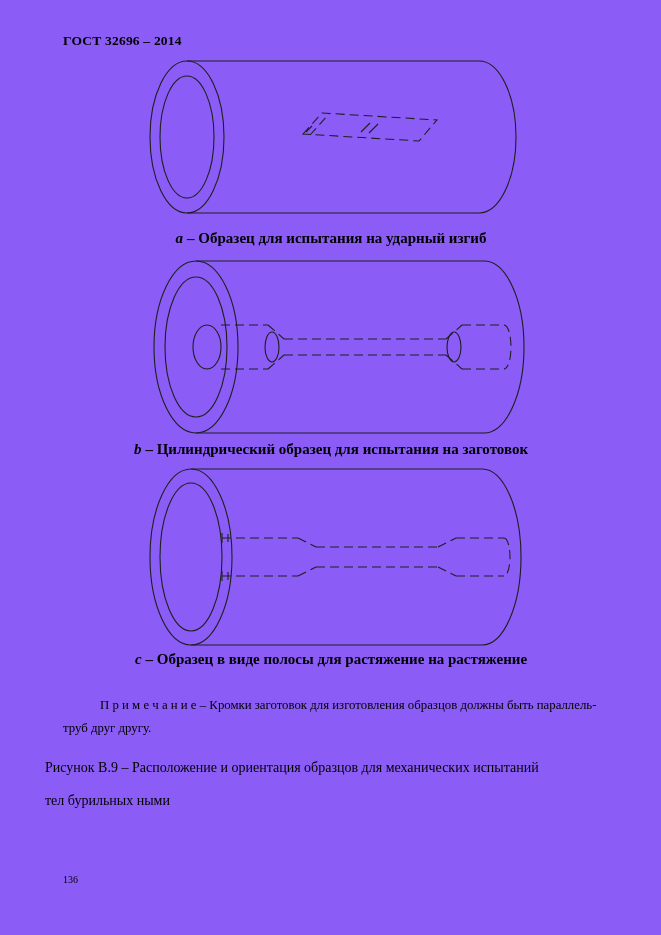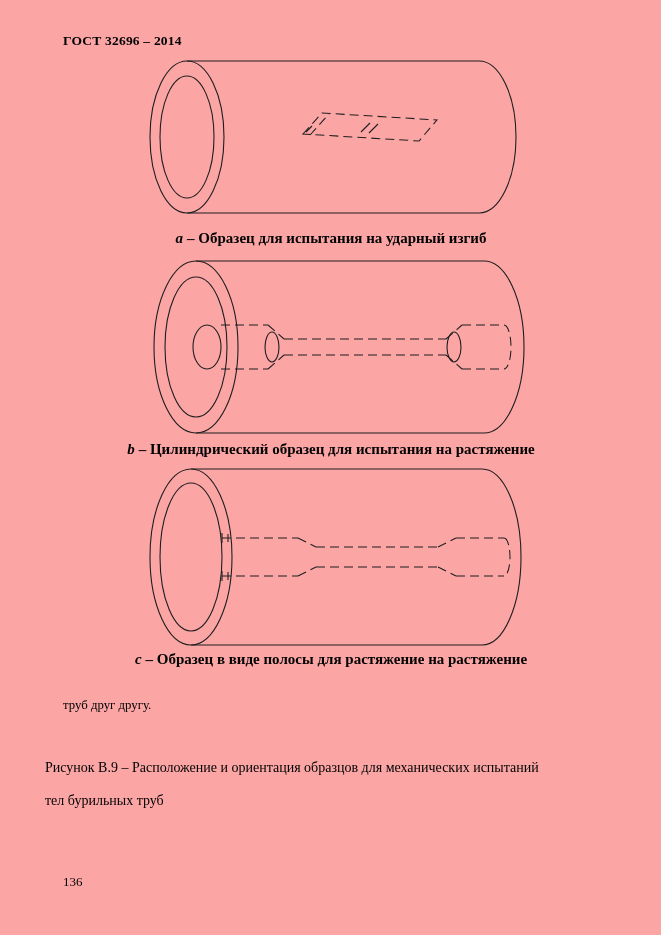--- a/index.html
+++ b/index.html
@@ -1,20 +1,20 @@
 <!DOCTYPE html>
 <html><head>
 <meta charset="utf-8">
 <style>
   * { margin:0; padding:0; box-sizing:border-box; }
   html,body { background:#ffffff; }
   .page {
     position:relative;
     width:661px; height:935px;
-    background:#fca5a5;
+    background:#8b5cf6;
     font-family:"Liberation Serif", serif;
     color:#000;
     overflow:hidden;
   }
   .header {
     position:absolute; left:63px; top:33px;
     font-weight:bold; font-size:13.5px; letter-spacing:0.2px;
   }
   .figsvg { position:absolute; }
   .figsvg svg { display:block; }
@@ -27,21 +27,21 @@
   .note {
     position:absolute; left:63px; width:574px;
     font-size:12.8px; line-height:23px;
   }
   .note .indent { padding-left:37px; }
   .figtitle {
     position:absolute; left:45px; width:572px;
     text-align:left; font-size:14px;
   }
   .pagenum {
-    position:absolute; left:63px; top:874px; font-size:13px;
+    position:absolute; left:63px; top:874px; font-size:10px;
   }
   .line { stroke:#1f1f1f; stroke-width:1.1; fill:none; }
   .dash { stroke:#1f1f1f; stroke-width:1.05; fill:none; stroke-dasharray:9 5; }
 </style>
 </head>
 <body>
 
 <div class="page">
 
   <div class="header">ГОСТ 32696 – 2014</div>
@@ -90,21 +90,21 @@
         <path class="dash" d="M296,97 L312,111"></path>
         <ellipse class="line" cx="304" cy="89" rx="7" ry="15"></ellipse>
         <path class="dash" d="M312,67 H354"></path>
         <path class="dash" d="M312,111 H354"></path>
         <path class="dash" d="M354,67 A7,22 0 0 1 354,111"></path>
       </g>
     </svg>
   </div>
 
   <div class="caption" style="top:441px;">
-    <span class="fig-label">b</span><span class="fig-text">– Цилиндрический образец для испытания на растяжение</span>
+    <span class="fig-label">b</span><span class="fig-text">– Цилиндрический образец для испытания на заготовок</span>
   </div>
 
   <div class="figsvg" style="left:146px; top:466px;">
     <svg width="392" height="184" viewBox="0 0 392 184">
       <g>
         <path class="line" d="M45,3 H336"></path>
         <path class="line" d="M45,179 H336"></path>
         <path class="line" d="M336,3 A39,88 0 0 1 336,179"></path>
         <ellipse class="line" cx="45" cy="91" rx="41" ry="88"></ellipse>
         <ellipse class="line" cx="45" cy="91" rx="31" ry="74"></ellipse>
@@ -125,21 +125,22 @@
         <path class="dash" d="M358,72 A6,19 0 0 1 358,110"></path>
       </g>
     </svg>
   </div>
 
   <div class="caption" style="top:651px;">
     <span class="fig-label">c</span><span class="fig-text">– Образец в виде полосы для растяжение на растяжение</span>
   </div>
 
   <div class="note" style="top:694px;">
+    <div class="indent">П р и м е ч а н и е – Кромки заготовок для изготовления образцов должны быть параллель-</div>
     <div>труб друг другу.</div>
   </div>
 
   <div class="figtitle" style="top:760px;">Рисунок В.9 – Расположение и ориентация образцов для механических испытаний</div>
-  <div class="figtitle" style="top:793px;">тел бурильных труб</div>
+  <div class="figtitle" style="top:793px;">тел бурильных ными</div>
 
   <div class="pagenum">136</div>
 
 </div>
 
 </body></html>

